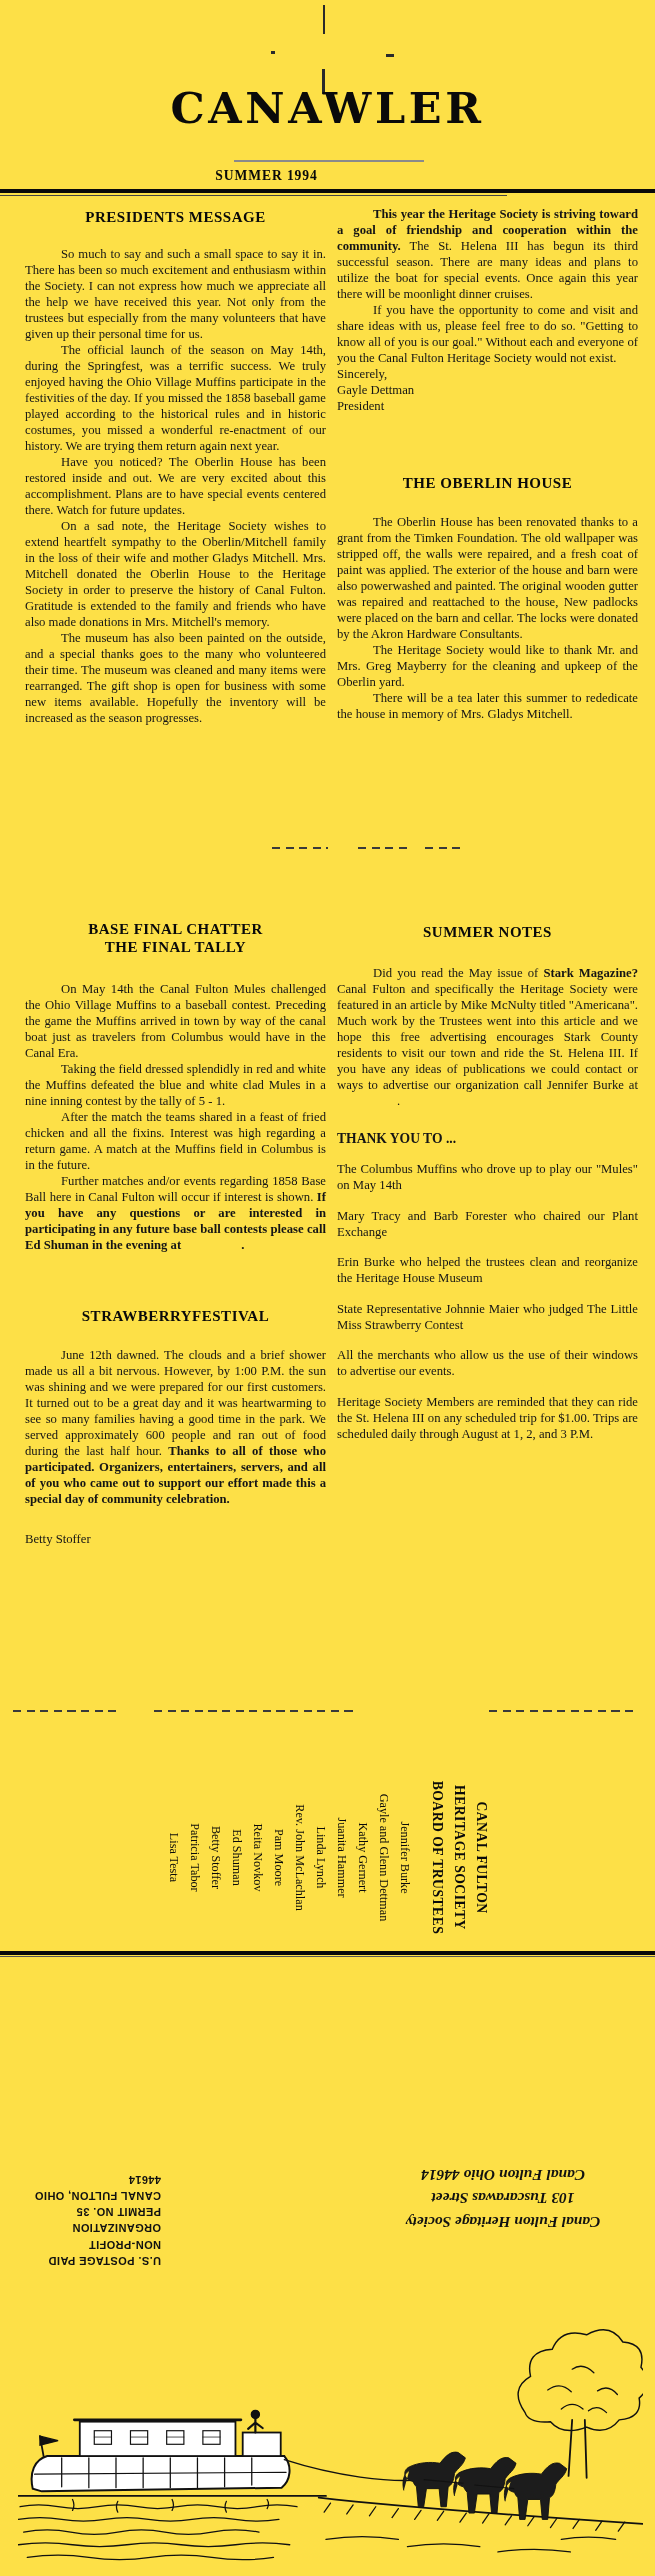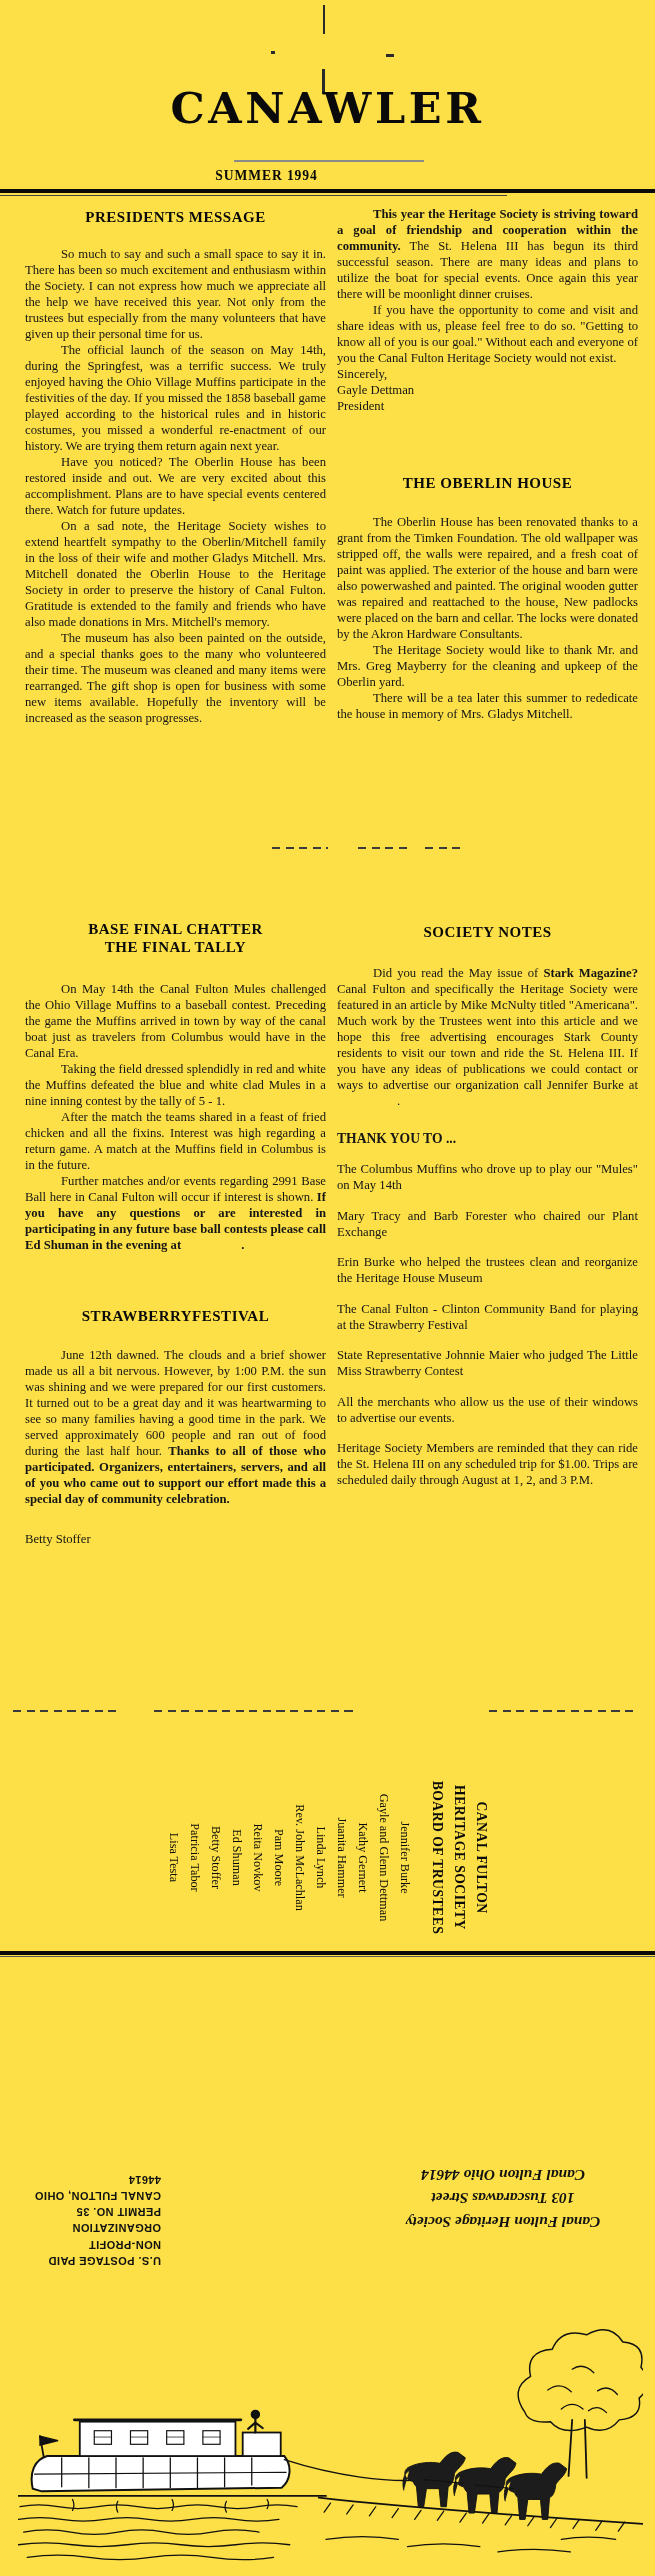--- a/index.html
+++ b/index.html
@@ -104,34 +104,33 @@
   <div class="dash-seg" style="left:272px; top:847px; width:56px;"></div>
   <div class="dash-seg" style="left:358px; top:847px; width:54px;"></div>
   <div class="dash-seg" style="left:425px; top:847px; width:38px;"></div>
 
   <div class="col" style="left:25px; top:920px;">
     <p class="heading">BASE FINAL CHATTER</p>
     <p class="heading">THE FINAL TALLY</p>
     <p class="indent" style="margin-top:25px;">On May 14th the Canal Fulton Mules challenged the Ohio Village Muffins to a baseball contest. Preceding the game the Muffins arrived in town by way of the canal boat just as travelers from Columbus would have in the Canal Era.</p>
     <p class="indent">Taking the field dressed splendidly in red and white the Muffins defeated the blue and white clad Mules in a nine inning contest by the tally of 5 - 1.</p>
     <p class="indent">After the match the teams shared in a feast of fried chicken and all the fixins. Interest was high regarding a return game. A match at the Muffins field in Columbus is in the future.</p>
-    <p class="indent"><span>Further matches and/or events regarding 2991 Base Ball here in Canal Fulton will occur if interest is shown. </span><span class="b">If you have any questions or are interested in participating in any future base ball contests please call Ed Shuman in the evening at</span><span class="gap-blank"></span><span class="b">.</span></p>
+    <p class="indent"><span>Further matches and/or events regarding 1858 Base Ball here in Canal Fulton will occur if interest is shown. </span><span class="b">If you have any questions or are interested in participating in any future base ball contests please call Ed Shuman in the evening at</span><span class="gap-blank"></span><span class="b">.</span></p>
     <p class="heading" style="margin-top:54px;">STRAWBERRYFESTIVAL</p>
     <p class="indent" style="margin-top:22px;"><span>June 12th dawned. The clouds and a brief shower made us all a bit nervous. However, by 1:00 P.M. the sun was shining and we were prepared for our first customers. It turned out to be a great day and it was heartwarming to see so many families having a good time in the park. We served approximately 600 people and ran out of food during the last half hour. </span><span class="b">Thanks to all of those who participated. Organizers, entertainers, servers, and all of you who came out to support our effort made this a special day of community celebration.</span></p>
     <p class="sig" style="margin-top:23.5px;">Betty Stoffer</p>
   </div>
 
   <div class="col" style="left:337px; top:923px;">
-    <p class="heading">SOCIETY NOTES</p>
+    <p class="heading">SUMMER NOTES</p>
     <p class="indent" style="margin-top:23.5px;"><span>Did you read the May issue of </span><span class="b">Stark Magazine?</span><span> Canal Fulton and specifically the Heritage Society were featured in an article by Mike McNulty titled "Americana". Much work by the Trustees went into this article and we hope this free advertising encourages Stark County residents to visit our town and ride the St. Helena III. If you have any ideas of publications we could contact or ways to advertise our organization call Jennifer Burke at</span><span class="gap-blank"></span><span>.</span></p>
     <p class="b sig" style="margin-top:22px; font-size:13.6px;">THANK YOU TO ...</p>
     <p style="margin-top:14.5px;">The Columbus Muffins who drove up to play our "Mules" on May 14th</p>
     <p style="margin-top:14.5px;">Mary Tracy and Barb Forester who chaired our Plant Exchange</p>
     <p style="margin-top:14.5px;">Erin Burke who helped the trustees clean and reorganize the Heritage House Museum</p>
-    <p style="margin-top:14.5px;">The Canal Fulton - Clinton Community Band for playing at the Strawberry Festival</p>
     <p style="margin-top:14.5px;">State Representative Johnnie Maier who judged The Little Miss Strawberry Contest</p>
     <p style="margin-top:14.5px;">All the merchants who allow us the use of their windows to advertise our events.</p>
     <p style="margin-top:14.5px;">Heritage Society Members are reminded that they can ride the St. Helena III on any scheduled trip for $1.00. Trips are scheduled daily through August at 1, 2, and 3 P.M.</p>
   </div>
 
   <div class="dash-seg" style="left:12.7px; top:1710px; width:109px;"></div>
   <div class="dash-seg" style="left:154px; top:1710px; width:199px;"></div>
   <div class="dash-seg" style="left:489px; top:1710px; width:145px;"></div>
 
   <div class="trustees">

